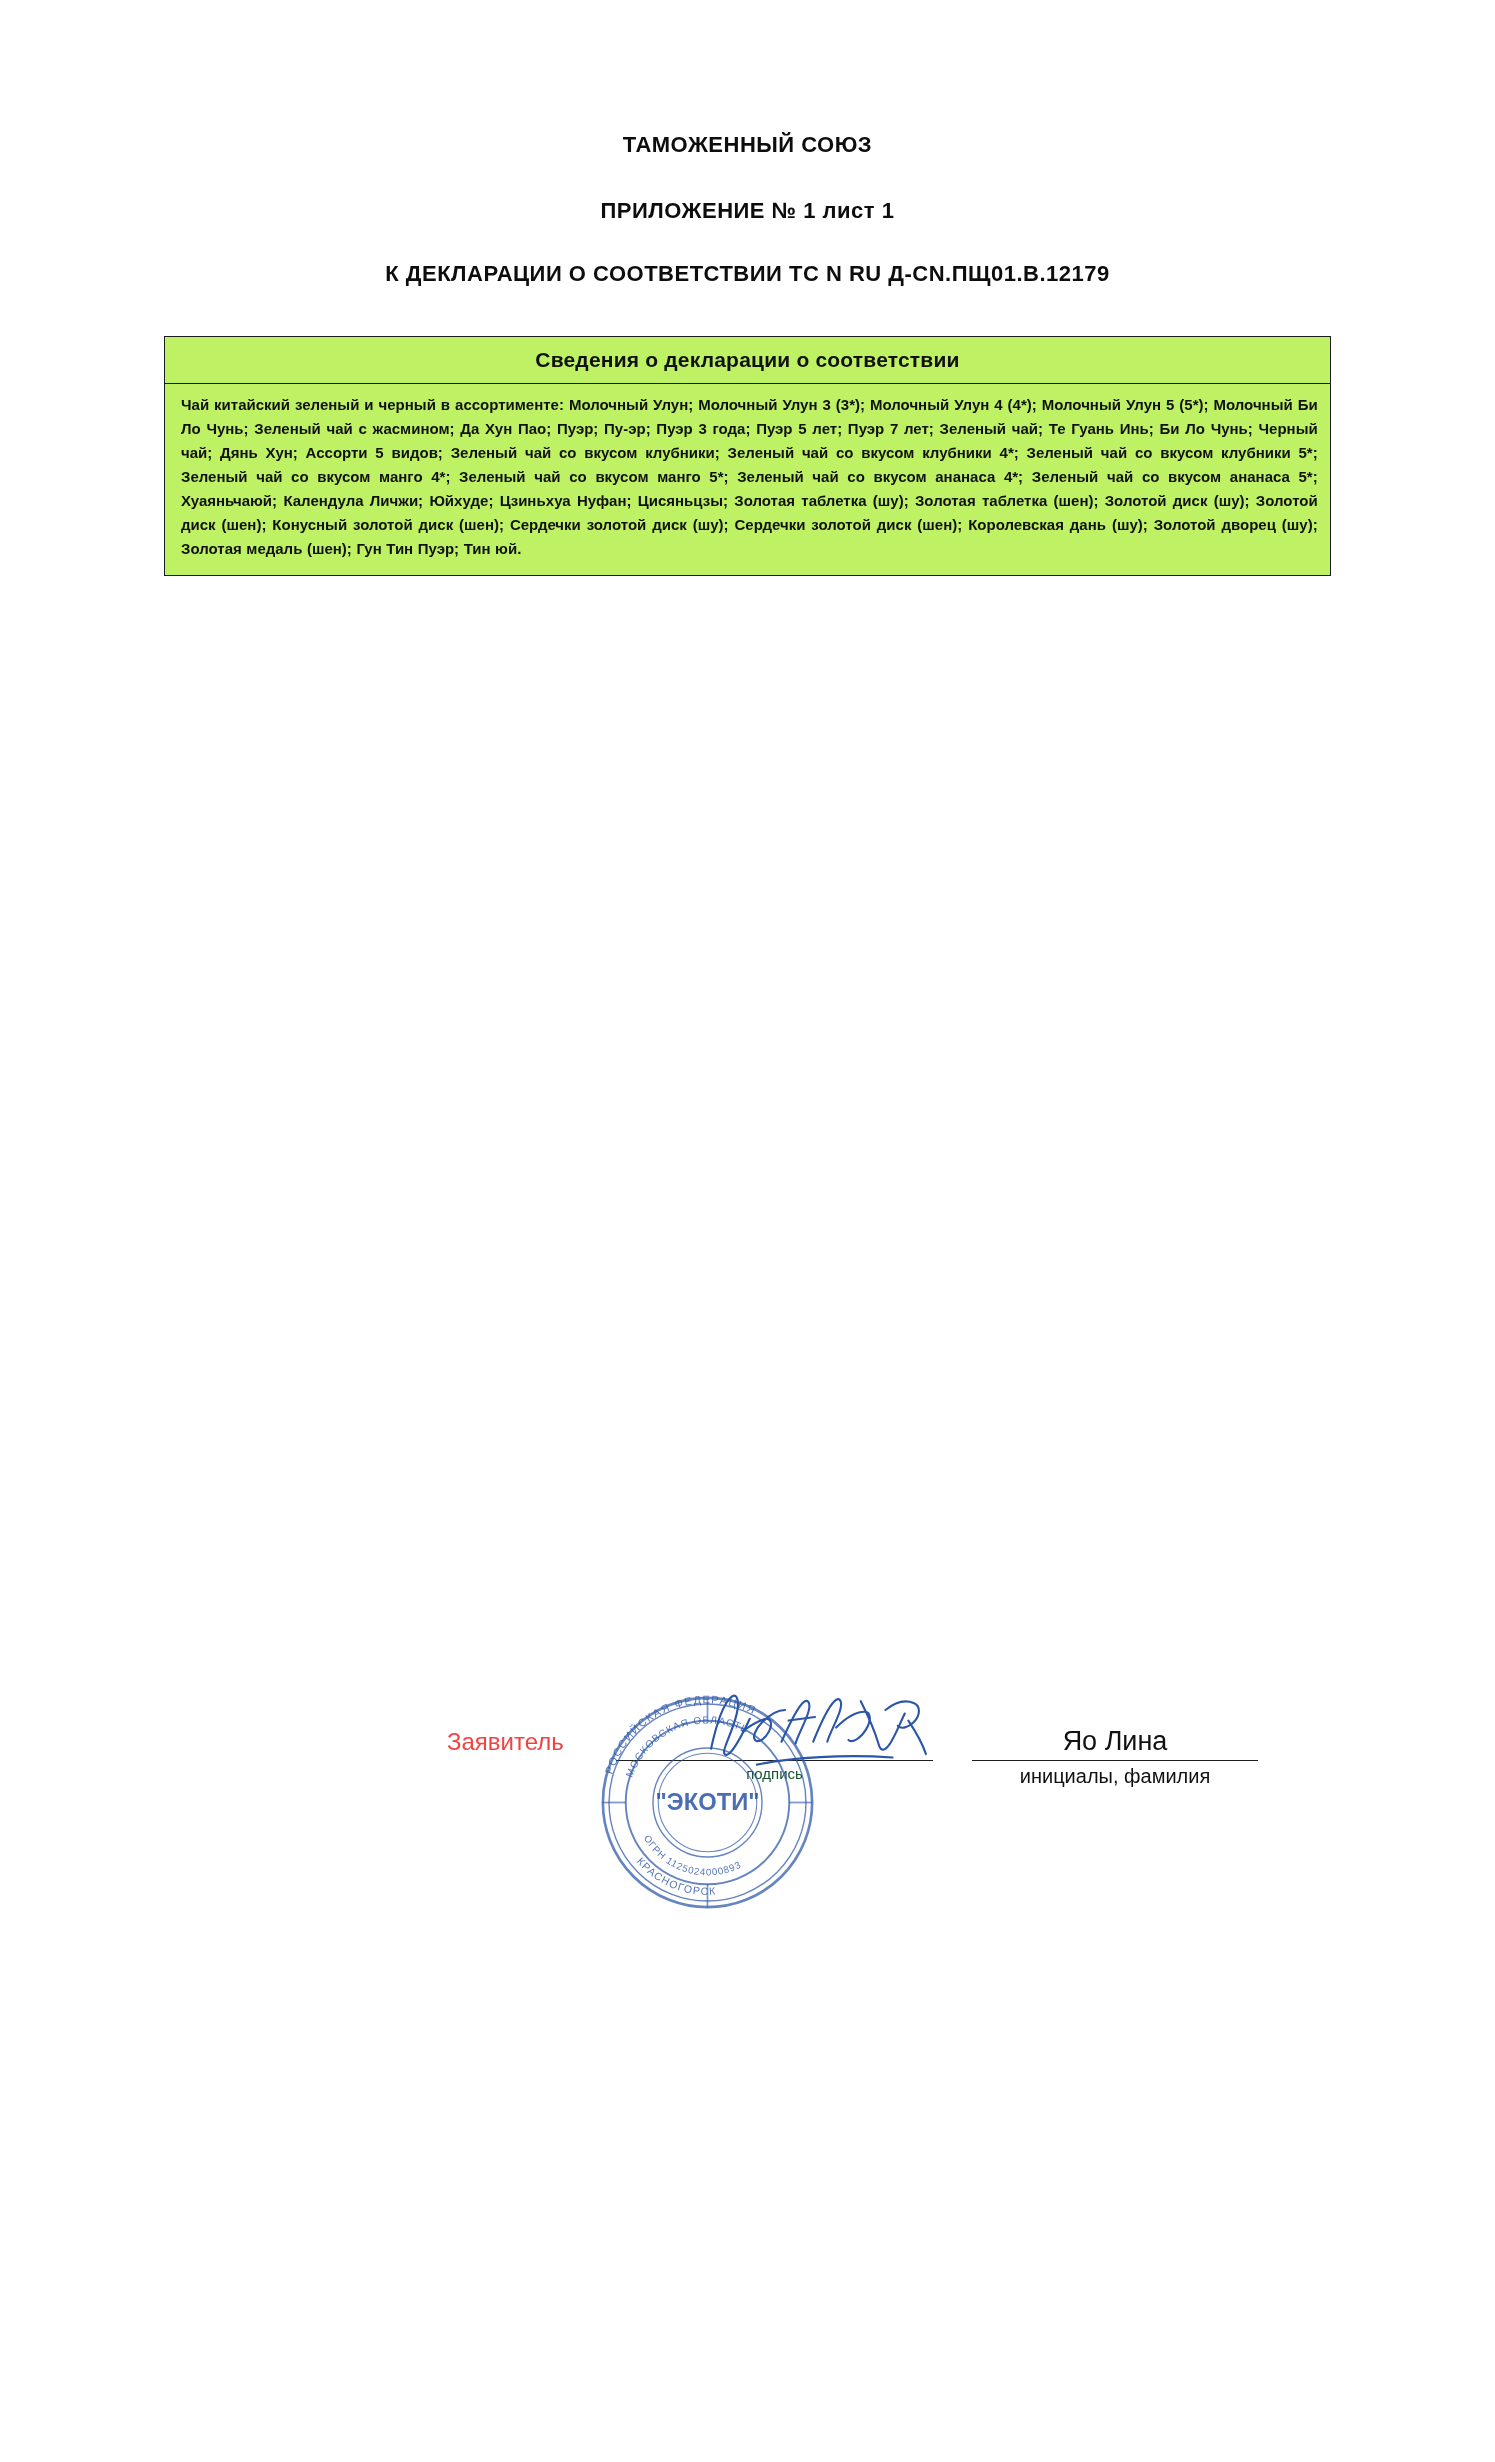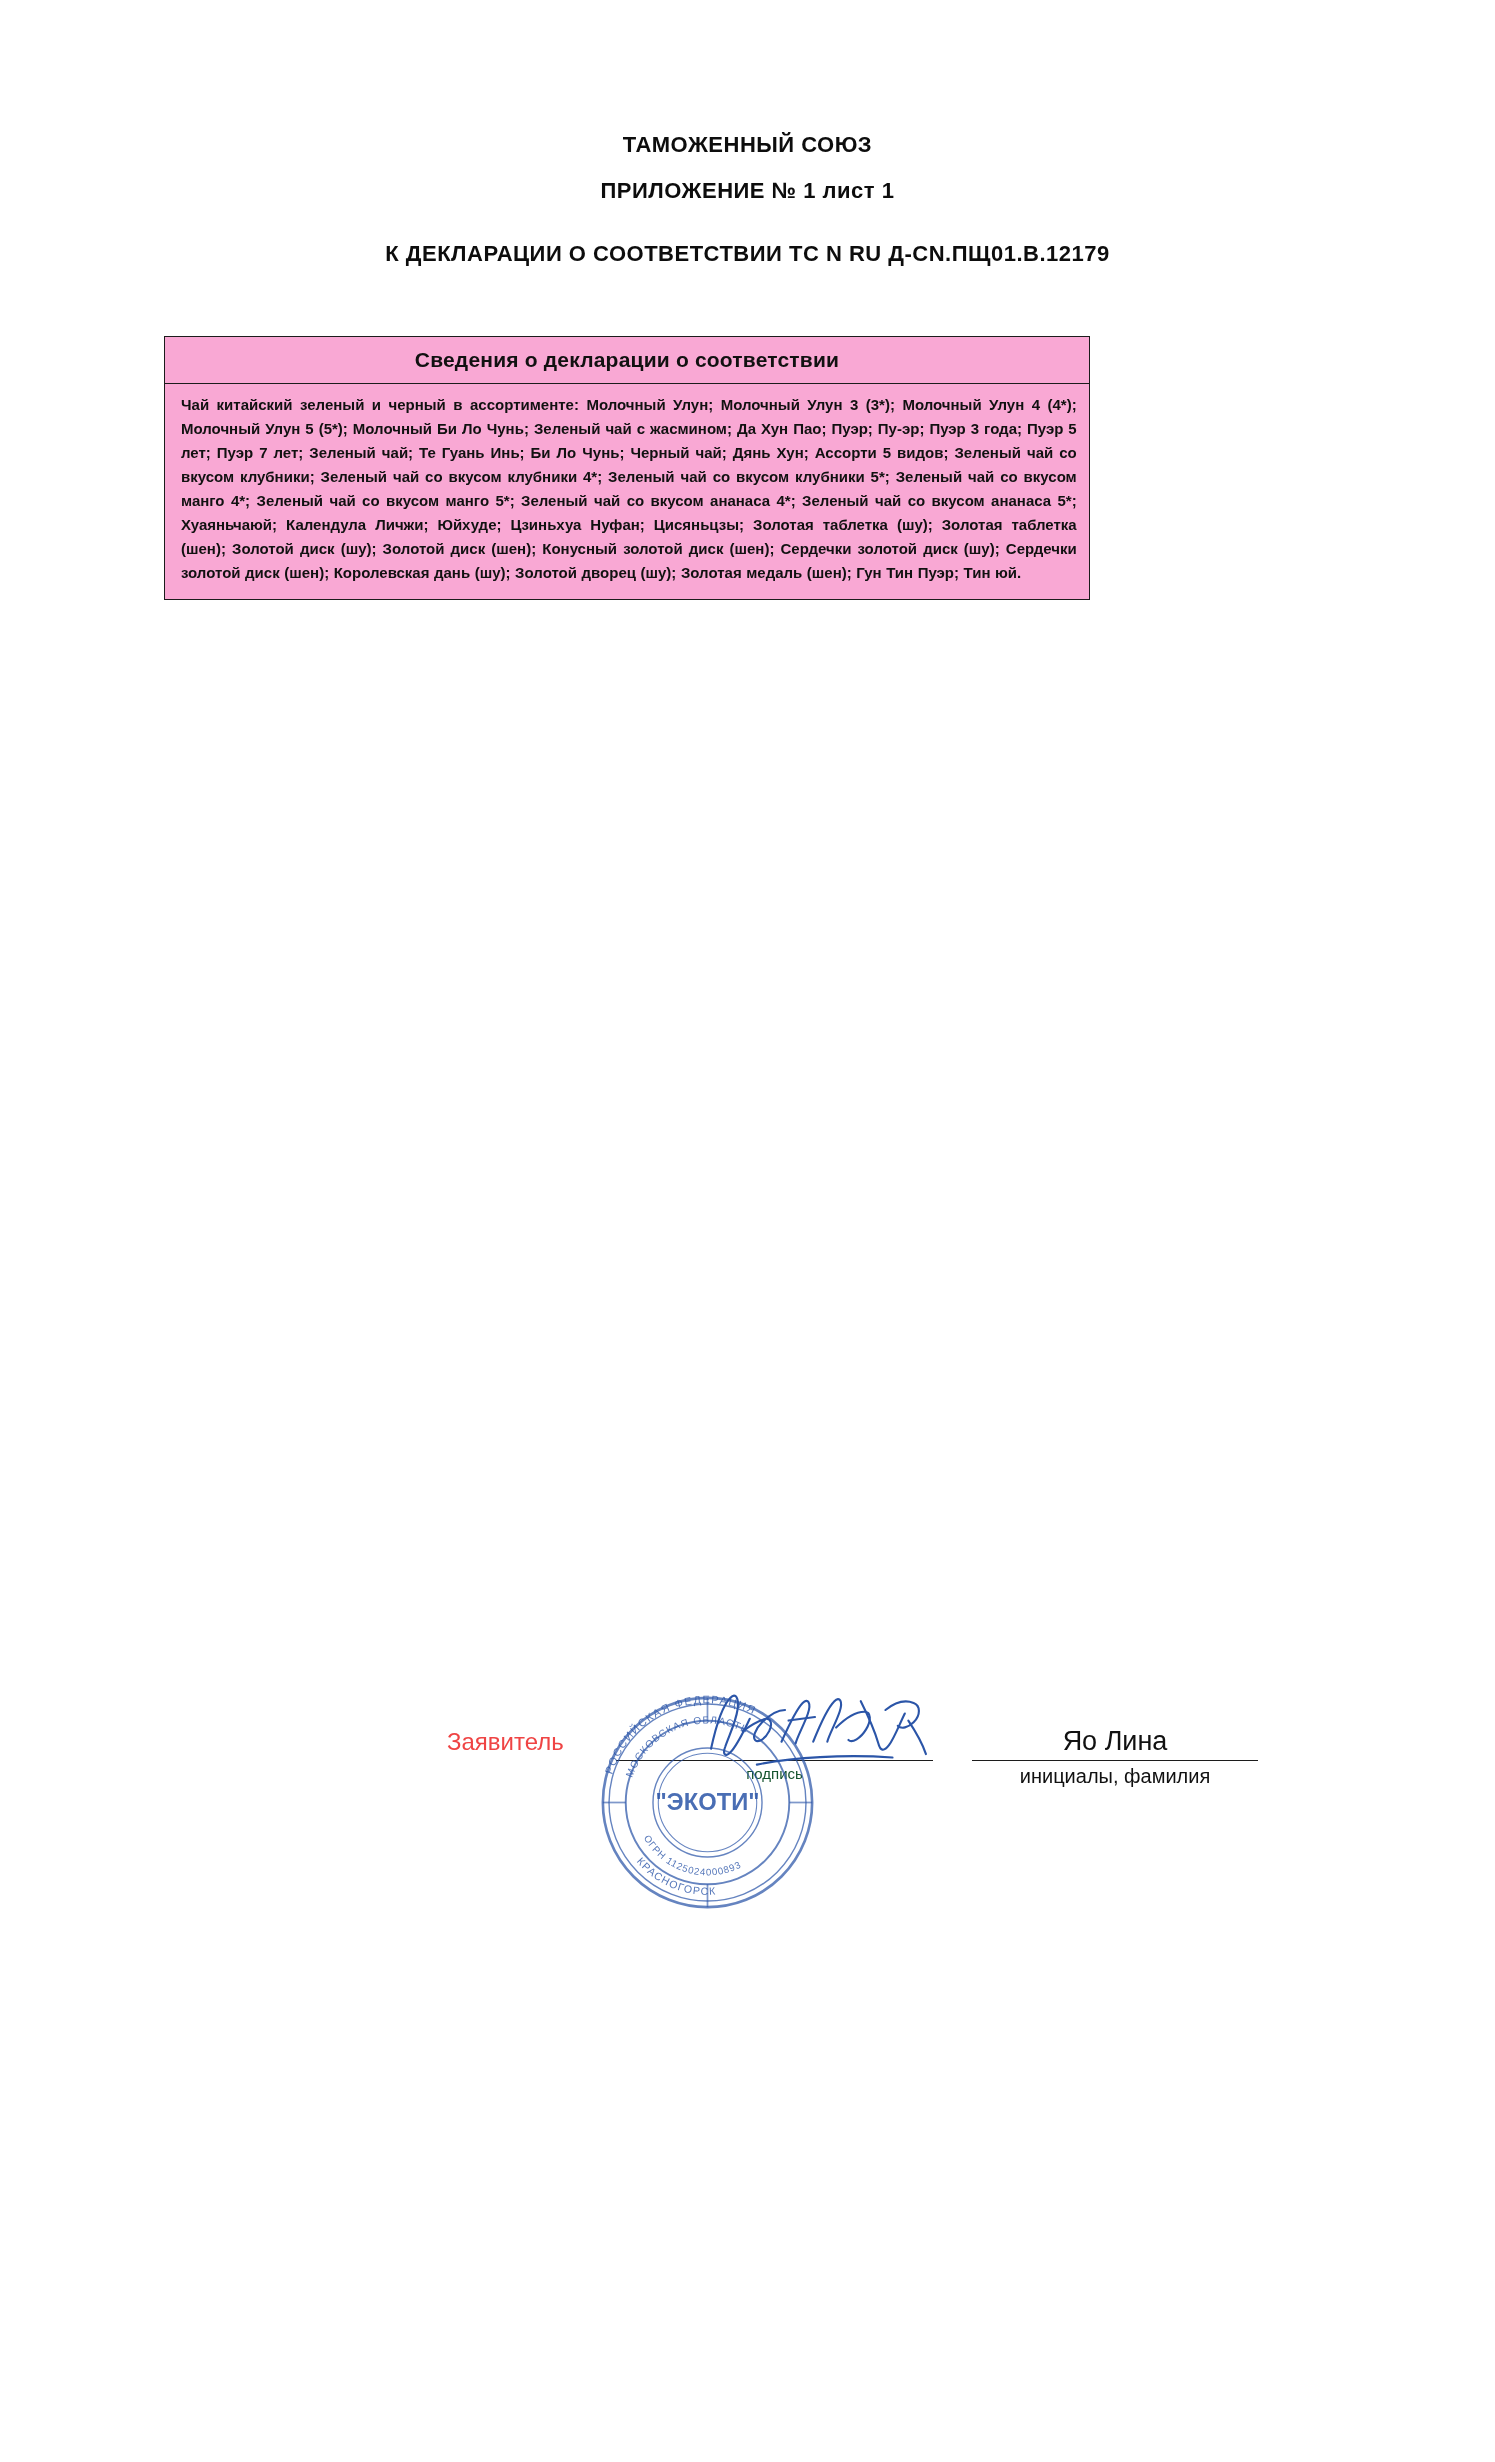--- a/index.html
+++ b/index.html
@@ -32,39 +32,39 @@
     width: 1495px;
     text-align: center;
   }
   .header .line {
     font-weight: bold;
     letter-spacing: 0.5px;
     color: #0d0d0d;
   }
   .header .line1 {
     font-size: 22px;
-    margin-bottom: 20px;
+    margin-bottom: 40px;
   }
   .header .line2 {
     font-size: 22px;
     margin-bottom: 37px;
   }
   .header .line3 {
     font-size: 22px;
   }
 
   
   .info-table {
     position: absolute;
     top: 336px;
     left: 164px;
-    width: 926px;
+    width: 1167px;
     border: 1.8px solid #1c1c1c;
     box-sizing: border-box;
-    background: #f9a8d4;
+    background: #bef264;
   }
   .info-table .table-title {
     text-align: center;
     font-weight: bold;
     font-size: 21px;
     padding: 10.6px 0 11.4px 0;
     border-bottom: 1.8px solid #1c1c1c;
     letter-spacing: 0.2px;
   }
   .info-table .table-body {

